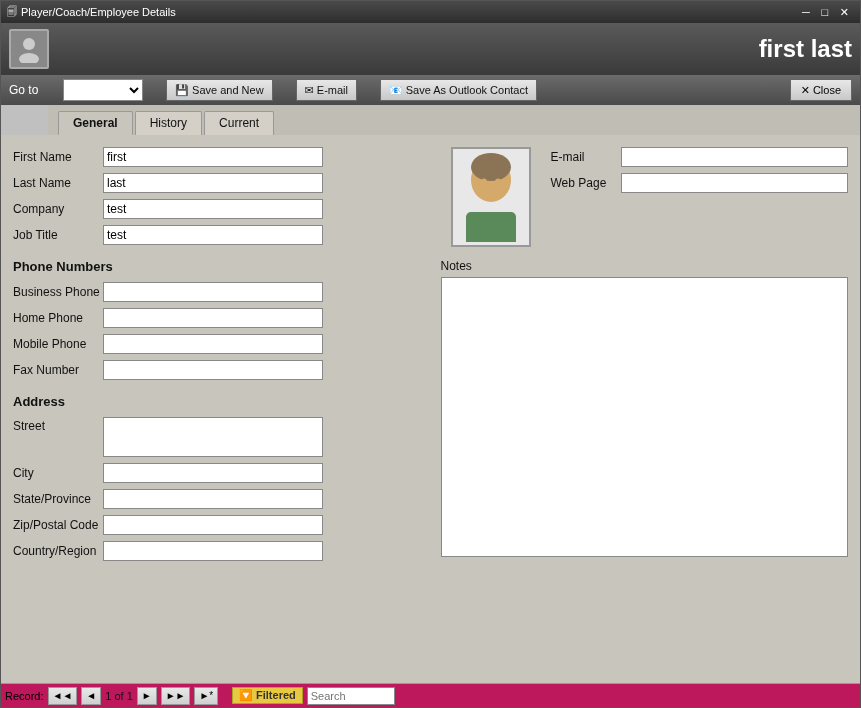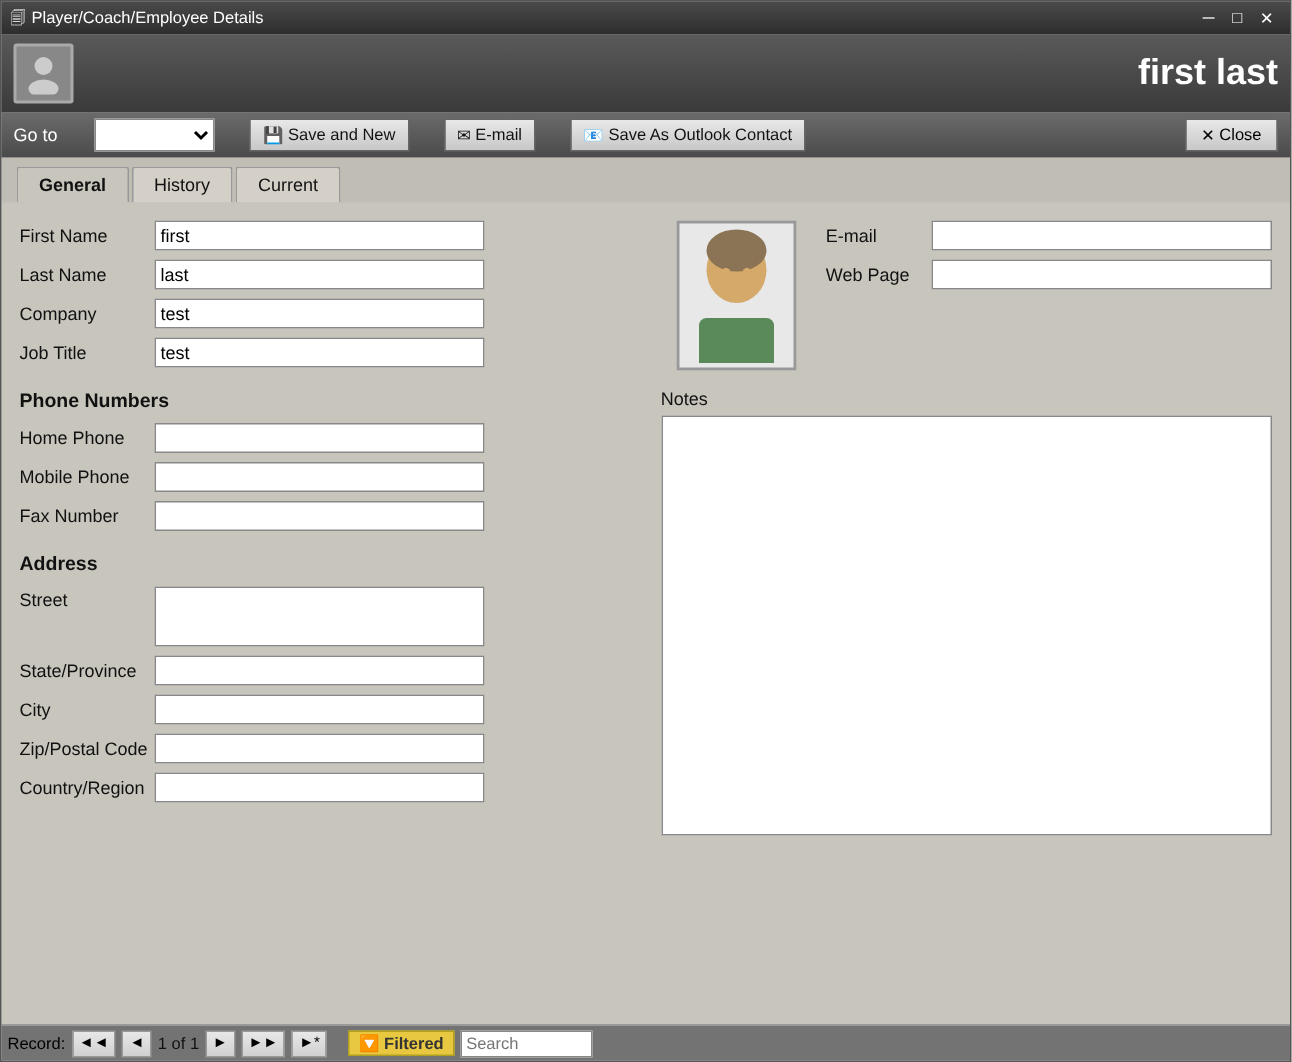--- a/index.html
+++ b/index.html
@@ -98,20 +98,21 @@
       align-items: center;
       gap: 3px;
     }
 
     
     .tab-bar {
       background: #c0bdb5;
       padding: 6px 10px 0 10px;
       display: flex;
       gap: 2px;
+      margin-left: 47px;
     }
     .tab {
       padding: 4px 14px;
       border: 1px solid #999;
       border-bottom: none;
       cursor: pointer;
       font-size: 12px;
       background: #d4d0c8;
       color: #111;
       border-radius: 2px 2px 0 0;
@@ -208,21 +209,21 @@
       background: white;
       font-size: 12px;
       padding: 1px 3px;
       width: 220px;
       resize: none;
     }
 
     
     .status-bar {
       height: 24px;
-      background: #737373;
+      background: #be185d;
       border-top: 1px solid #999;
       display: flex;
       align-items: center;
       padding: 0 4px;
       font-size: 11px;
       gap: 4px;
       position: absolute;
       bottom: 0;
       left: 0;
       right: 0;
@@ -368,43 +369,47 @@
             <span class="field-label">Company</span>
             <input class="field-input" type="text" value="test" style="">
           </div>
           <div class="field-row">
             <span class="field-label">Job Title</span>
             <input class="field-input" type="text" value="test" style="">
           </div>
 
           <div class="section-heading">Phone Numbers</div>
           <div class="field-row">
+            <span class="field-label">Business Phone</span>
+            <input class="field-input" type="text" style="">
+          </div>
+          <div class="field-row">
             <span class="field-label">Home Phone</span>
             <input class="field-input" type="text" style="">
           </div>
           <div class="field-row">
             <span class="field-label">Mobile Phone</span>
             <input class="field-input" type="text" style="">
           </div>
           <div class="field-row">
             <span class="field-label">Fax Number</span>
             <input class="field-input" type="text" style="">
           </div>
 
           <div class="section-heading">Address</div>
           <div class="field-row" style="align-items:flex-start;">
             <span class="field-label" style="padding-top:2px;">Street</span>
             <textarea class="street-textarea" style=""></textarea>
           </div>
           <div class="field-row">
+            <span class="field-label">City</span>
+            <input class="field-input" type="text" style="">
+          </div>
+          <div class="field-row">
             <span class="field-label">State/Province</span>
-            <input class="field-input" type="text" style="">
-          </div>
-          <div class="field-row">
-            <span class="field-label">City</span>
             <input class="field-input" type="text" style="">
           </div>
           <div class="field-row">
             <span class="field-label">Zip/Postal Code</span>
             <input class="field-input" type="text" style="">
           </div>
           <div class="field-row">
             <span class="field-label">Country/Region</span>
             <input class="field-input" type="text" style="">
           </div>

